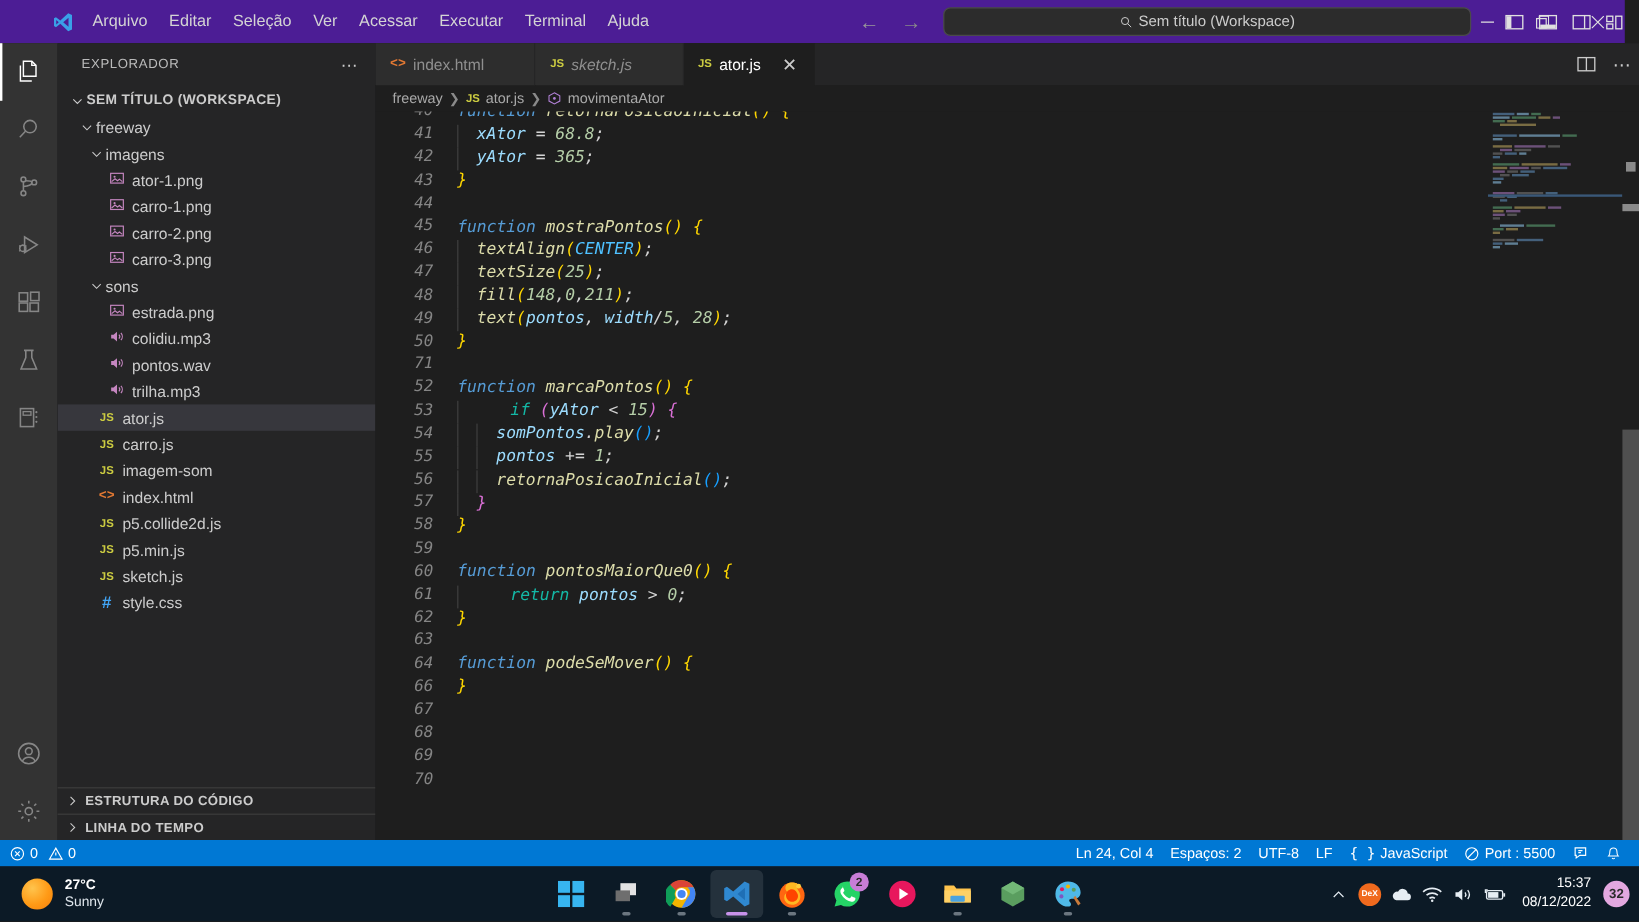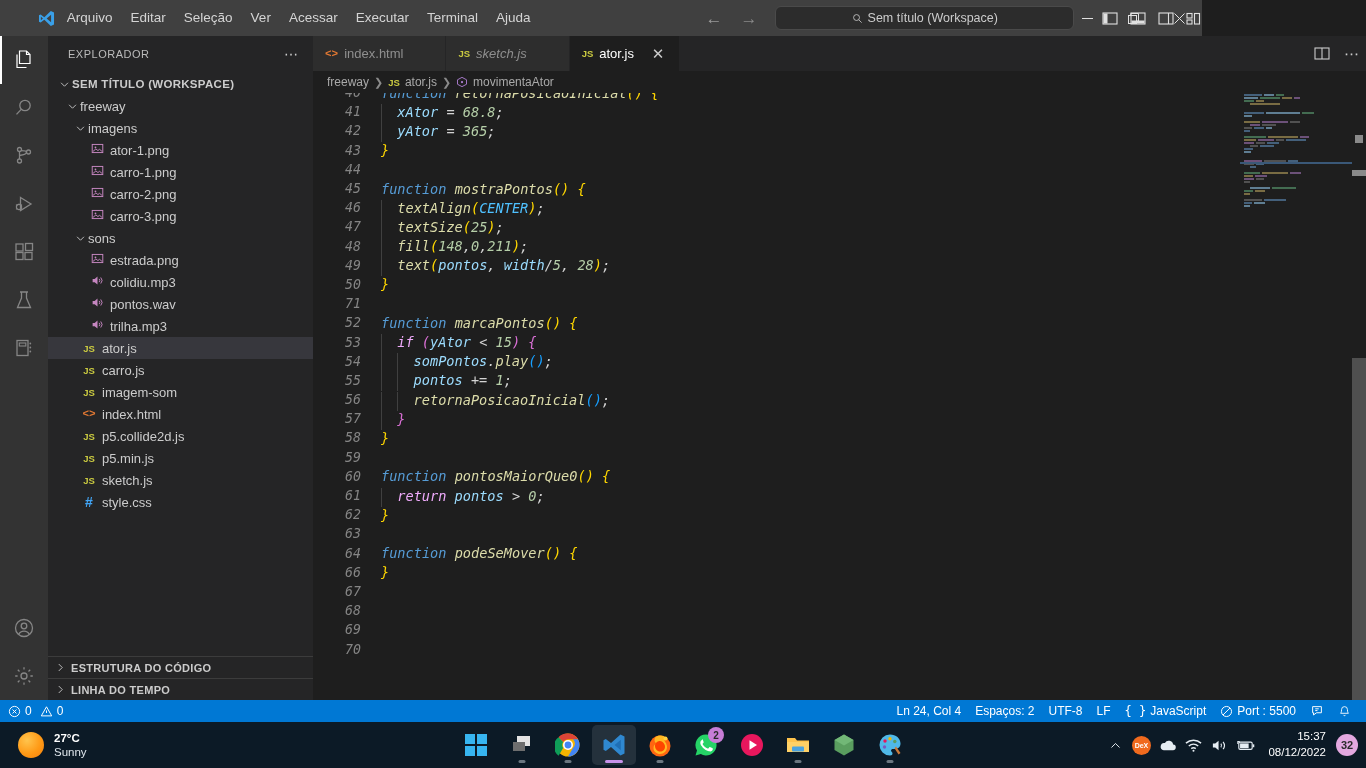--- a/index.html
+++ b/index.html
@@ -7,22 +7,22 @@
     width: 1366px; height: 768px;
     overflow: hidden;
     background: #1e1e1e;
     font-family: "Liberation Sans", sans-serif;
     -webkit-font-smoothing: antialiased;
   }
   .app { position: relative; width: 1366px; height: 768px; }
 
   
   .titlebar {
-    position: absolute; top: 0; left: 0; width: 1202px; height: 36px;
-    background: #404040; display: flex; align-items: center;
+    position: absolute; top: 0; left: 0; width: 1354px; height: 36px;
+    background: #4c1d95; display: flex; align-items: center;
     color: #cccccc; font-size: 13px; padding-left: 36px;
   }
   .vscode-logo { width: 38px; height: 36px; display: flex; align-items: center; justify-content: center; }
   .menu-items { display: flex; align-items: center; height: 36px; }
   .menu-item {
     padding: 0 8px; height: 24px; line-height: 24px; font-size: 13.5px;
     color: #d4d4d4; cursor: default; border-radius: 3px; margin: 0 1px;
   }
   .nav-arrows { display: flex; align-items: center; margin-left: 166px; gap: 18px; color: #9a9a9a; }
   .nav-arrow { font-size: 17px; line-height: 1; cursor: default; }
@@ -117,21 +117,21 @@
     font-family: "DejaVu Sans Mono", monospace; white-space: pre; }
   .lnum {
     width: 52px; text-align: right; padding-right: 20px; color: #858585;
     font-size: 13.2px; flex: none; font-family: "DejaVu Sans Mono", monospace;
   }
   .ctext { position: relative; padding-left: 0; }
   .guide { display: inline-block; width: 0; border-left: 1px solid #404040; height: 19px;
     position: absolute; }
   
   .kw   { color: #569cd6; }  
-  .kwp  { color: #f0abfc; }  
+  .kwp  { color: #14b8a6; margin-left: 28px; }  
   .fn   { color: #dcdcaa; }
   .var  { color: #9cdcfe; }
   .num  { color: #b5cea8; }
   .pun  { color: #d4d4d4; }
   .par1 { color: #ffd700; }
   .par2 { color: #da70d6; }
   .par3 { color: #179fff; }
   .cst  { color: #4fc1ff; }
   .op   { color: #d4d4d4; }
 

